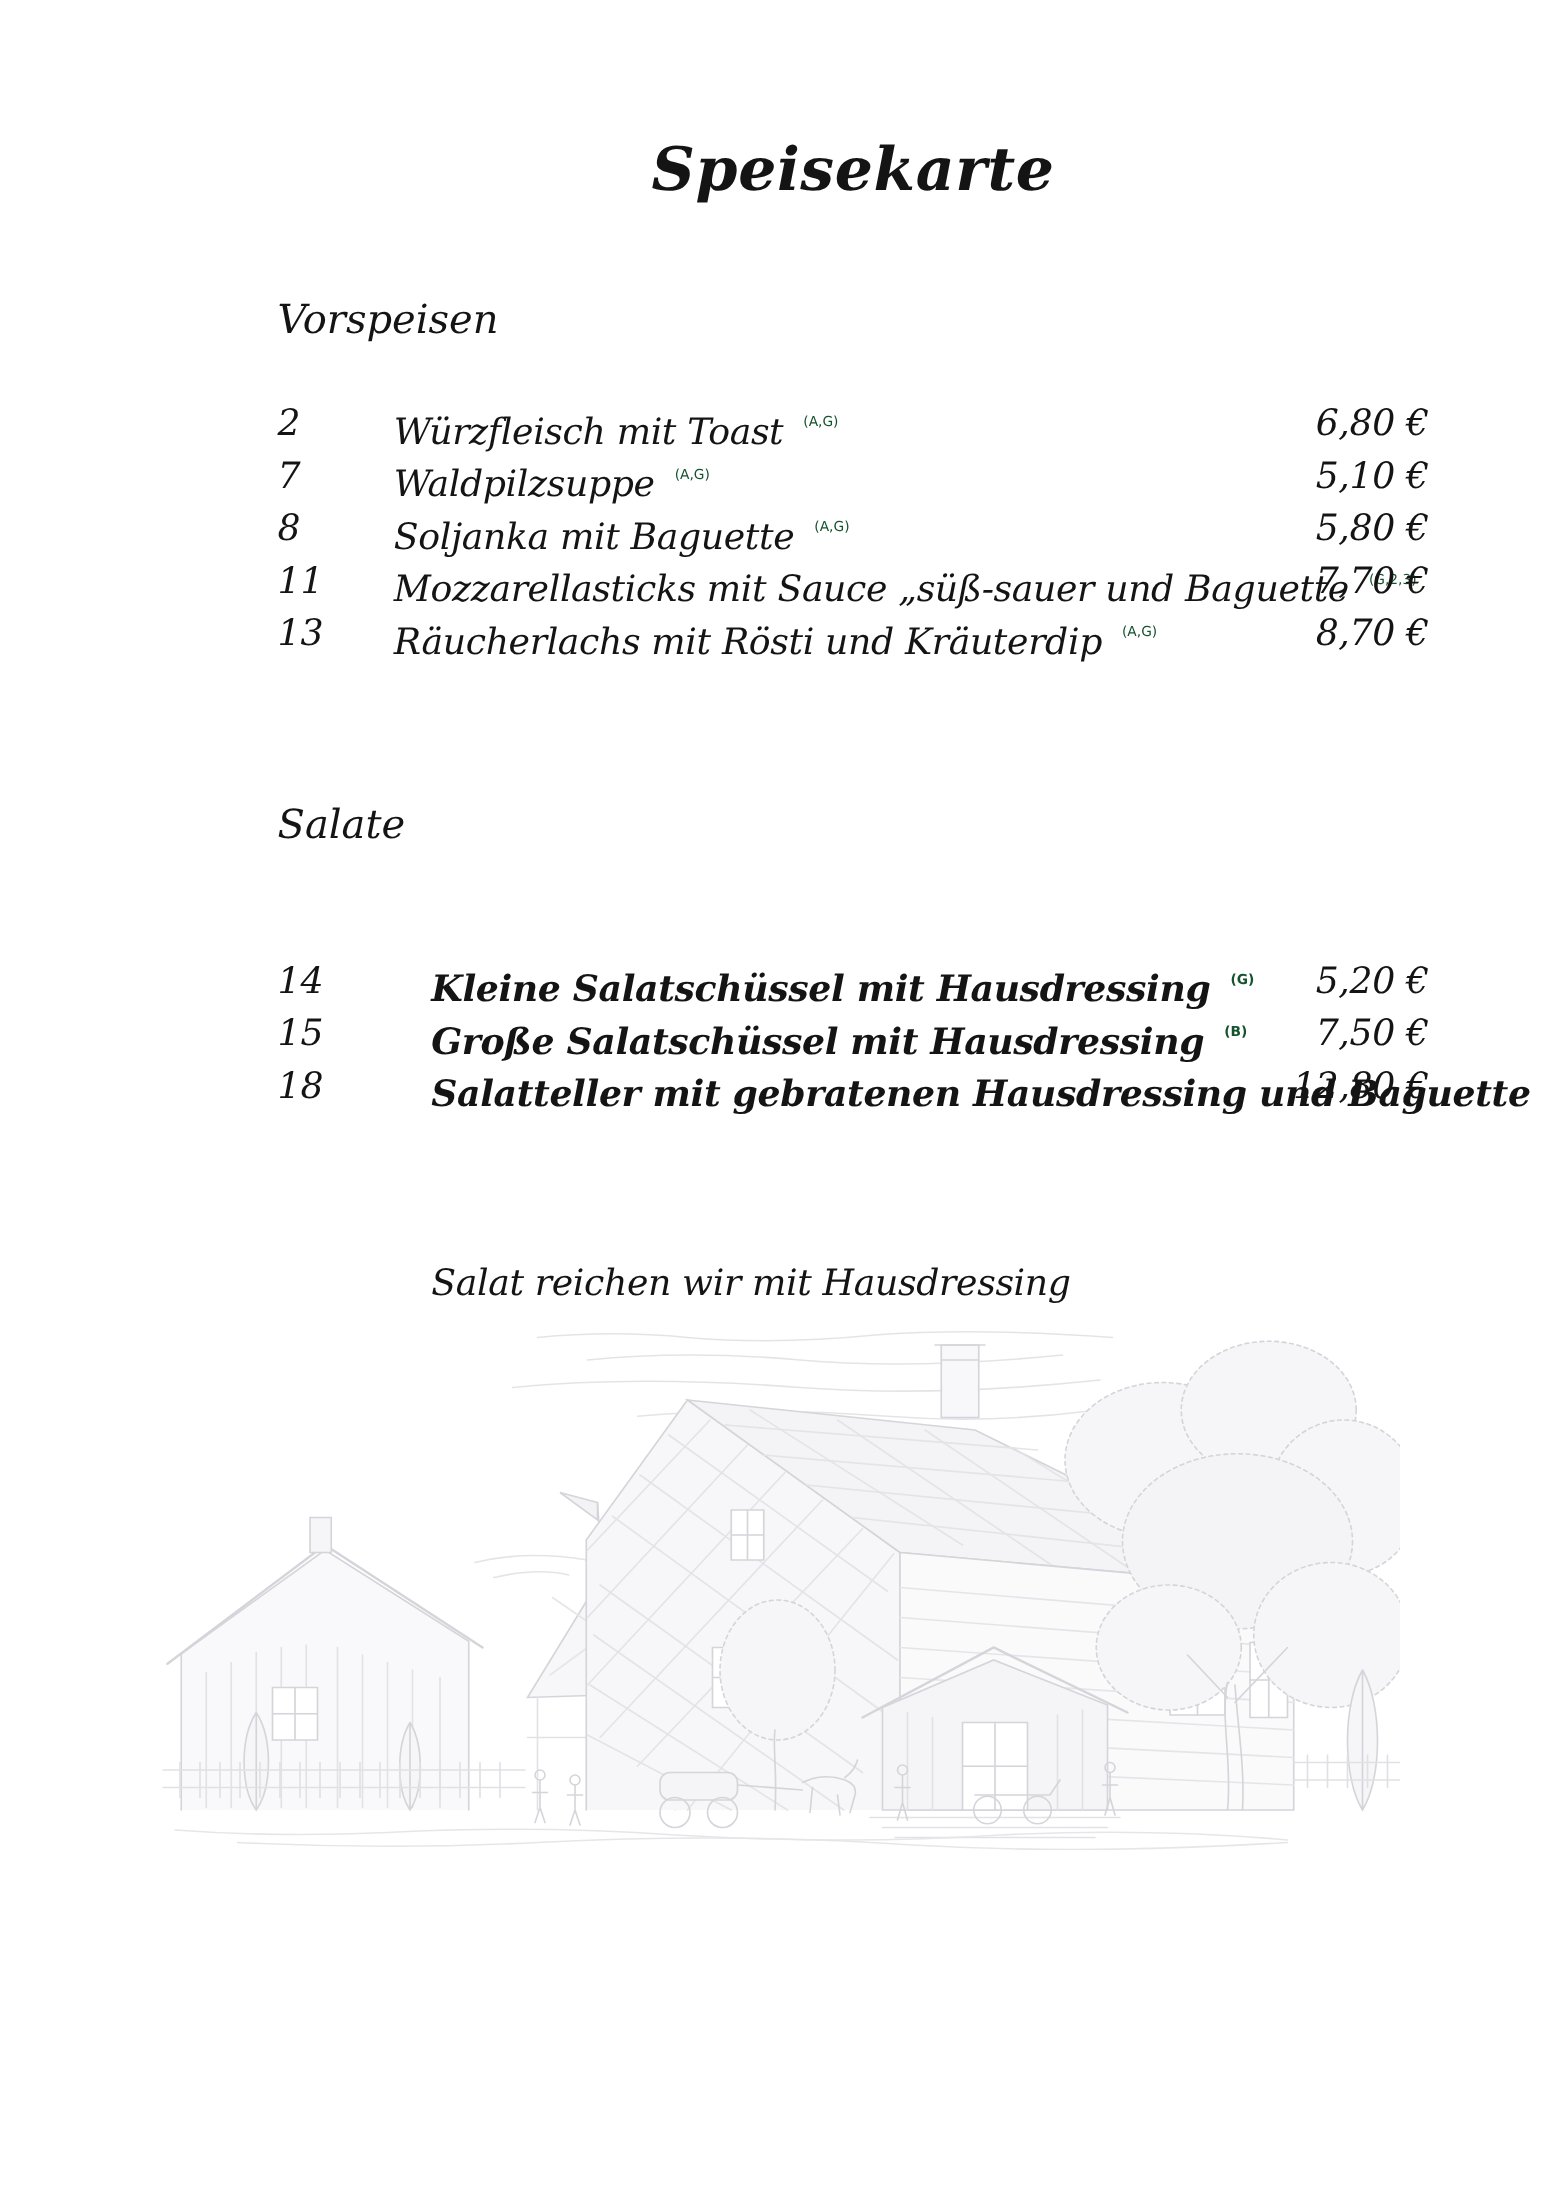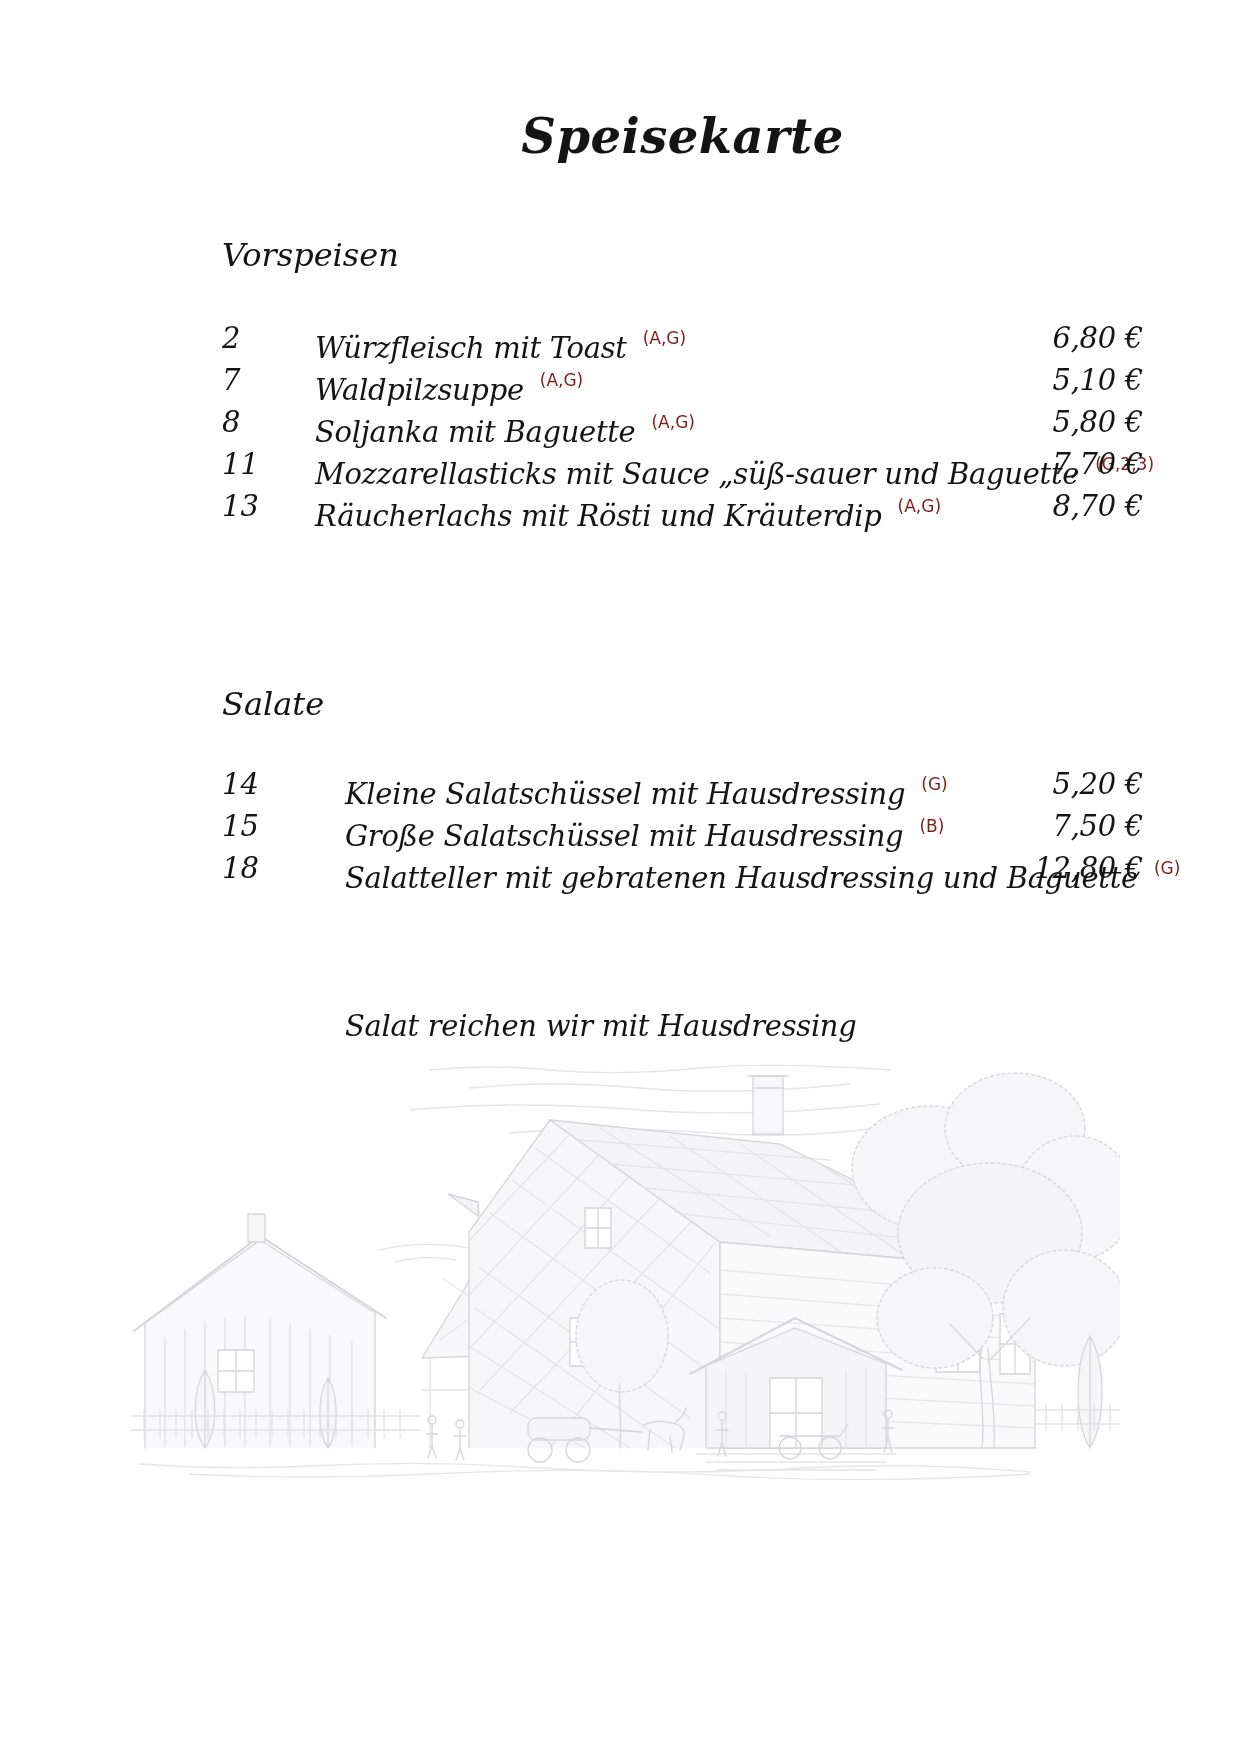--- a/index.html
+++ b/index.html
@@ -9,31 +9,31 @@
   }
   .page-title{
     position:absolute;top:108px;left:222px;width:921px;text-align:center;
     font-size:48px;font-style:italic;font-weight:600;letter-spacing:.5px;
   }
   .section-heading{
     position:absolute;left:222px;width:921px;text-align:left;
     font-size:32px;font-style:italic;font-weight:500;
   }
   .heading-vorspeisen{top:236px;}
-  .heading-salate{top:640px;margin-top:45px;}
+  .heading-salate{top:640px;}
   .menu-list{position:absolute;left:0;width:1240px;}
   .list-vorspeisen{top:317px;}
   .list-salate{top:763px;}
   .menu-row{position:relative;height:42px;line-height:42px;font-style:italic;font-size:29px;}
   .num{position:absolute;left:222px;}
   .dish{position:absolute;left:315px;white-space:nowrap;letter-spacing:-0.3px;}
-  .list-salate .dish{left:345px;}
+  .list-salate .dish{left:345px;font-weight:bold;}
   .allergen{
-    font-family:"DejaVu Sans", sans-serif;font-style:normal;font-size:17px;
-    vertical-align:14px;margin-left:16px;letter-spacing:0;color:#7f1d1d;
+    font-family:"DejaVu Sans", sans-serif;font-style:normal;font-size:11px;
+    vertical-align:14px;margin-left:16px;letter-spacing:0;color:#14532d;
   }
   .price{position:absolute;right:97px;text-align:right;letter-spacing:-0.3px;}
   .menu-note{
     position:absolute;top:1009px;left:345px;font-style:italic;font-size:29px;letter-spacing:-0.3px;text-align:right;
   }
   .etching{position:absolute;left:130px;top:1018px;opacity:.6;}
   .etching *{vector-effect:non-scaling-stroke;}
 </style>
 </head>
 <body>

